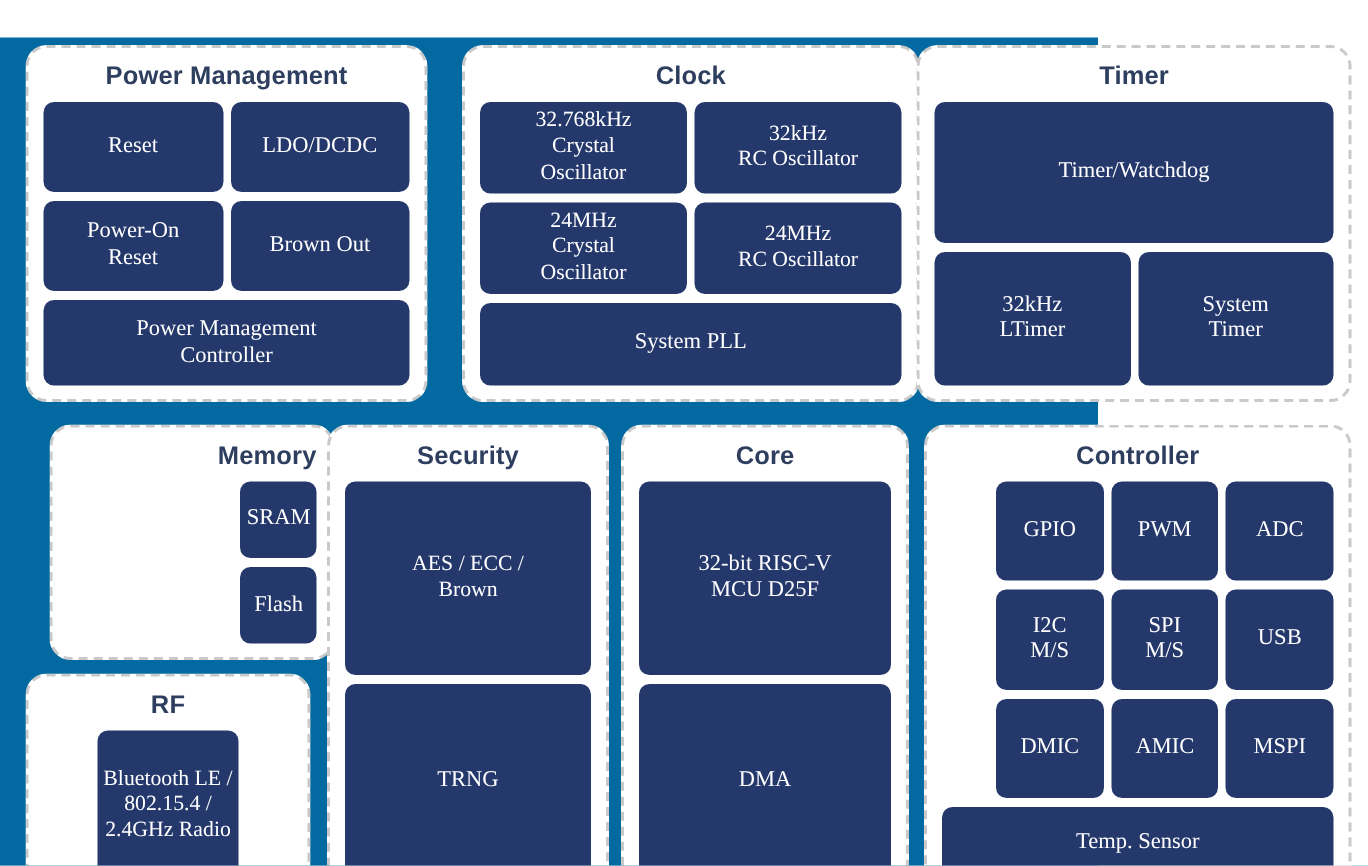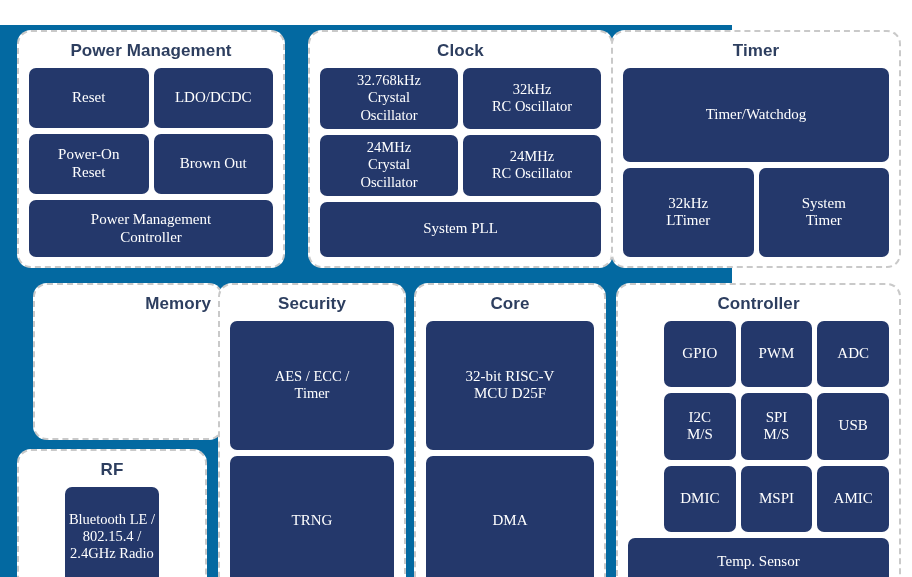--- a/index.html
+++ b/index.html
@@ -165,39 +165,47 @@
         <div class="block">32kHz
 LTimer</div>
         <div class="block">System
 Timer</div>
       </div>
     </div>
   </div>
 
   <div class="group" id="g-memory">
     <div class="group-title">Memory</div>
+    <div class="group-body">
+      <div class="row">
+        <div class="block">SRAM</div>
+      </div>
+      <div class="row">
+        <div class="block">Flash</div>
+      </div>
+    </div>
   </div>
 
   <div class="group" id="g-rf">
     <div class="group-title">RF</div>
     <div class="group-body">
       <div class="row">
         <div class="block small">Bluetooth LE /
 802.15.4 /
 2.4GHz Radio</div>
       </div>
     </div>
   </div>
 
   <div class="group" id="g-security">
     <div class="group-title">Security</div>
     <div class="group-body">
       <div class="row">
         <div class="block small">AES / ECC /
-Timer</div>
+Brown</div>
       </div>
       <div class="row">
         <div class="block">TRNG</div>
       </div>
     </div>
   </div>
 
   <div class="group" id="g-core">
     <div class="group-title">Core</div>
     <div class="group-body">
@@ -221,22 +229,22 @@
       </div>
       <div class="row grid">
         <div class="block">I2C
 M/S</div>
         <div class="block">SPI
 M/S</div>
         <div class="block">USB</div>
       </div>
       <div class="row grid">
         <div class="block">DMIC</div>
+        <div class="block">AMIC</div>
         <div class="block">MSPI</div>
-        <div class="block">AMIC</div>
       </div>
       <div class="row wide">
         <div class="block">Temp. Sensor</div>
       </div>
     </div>
   </div>
 
 </div>
 
 </body></html>

